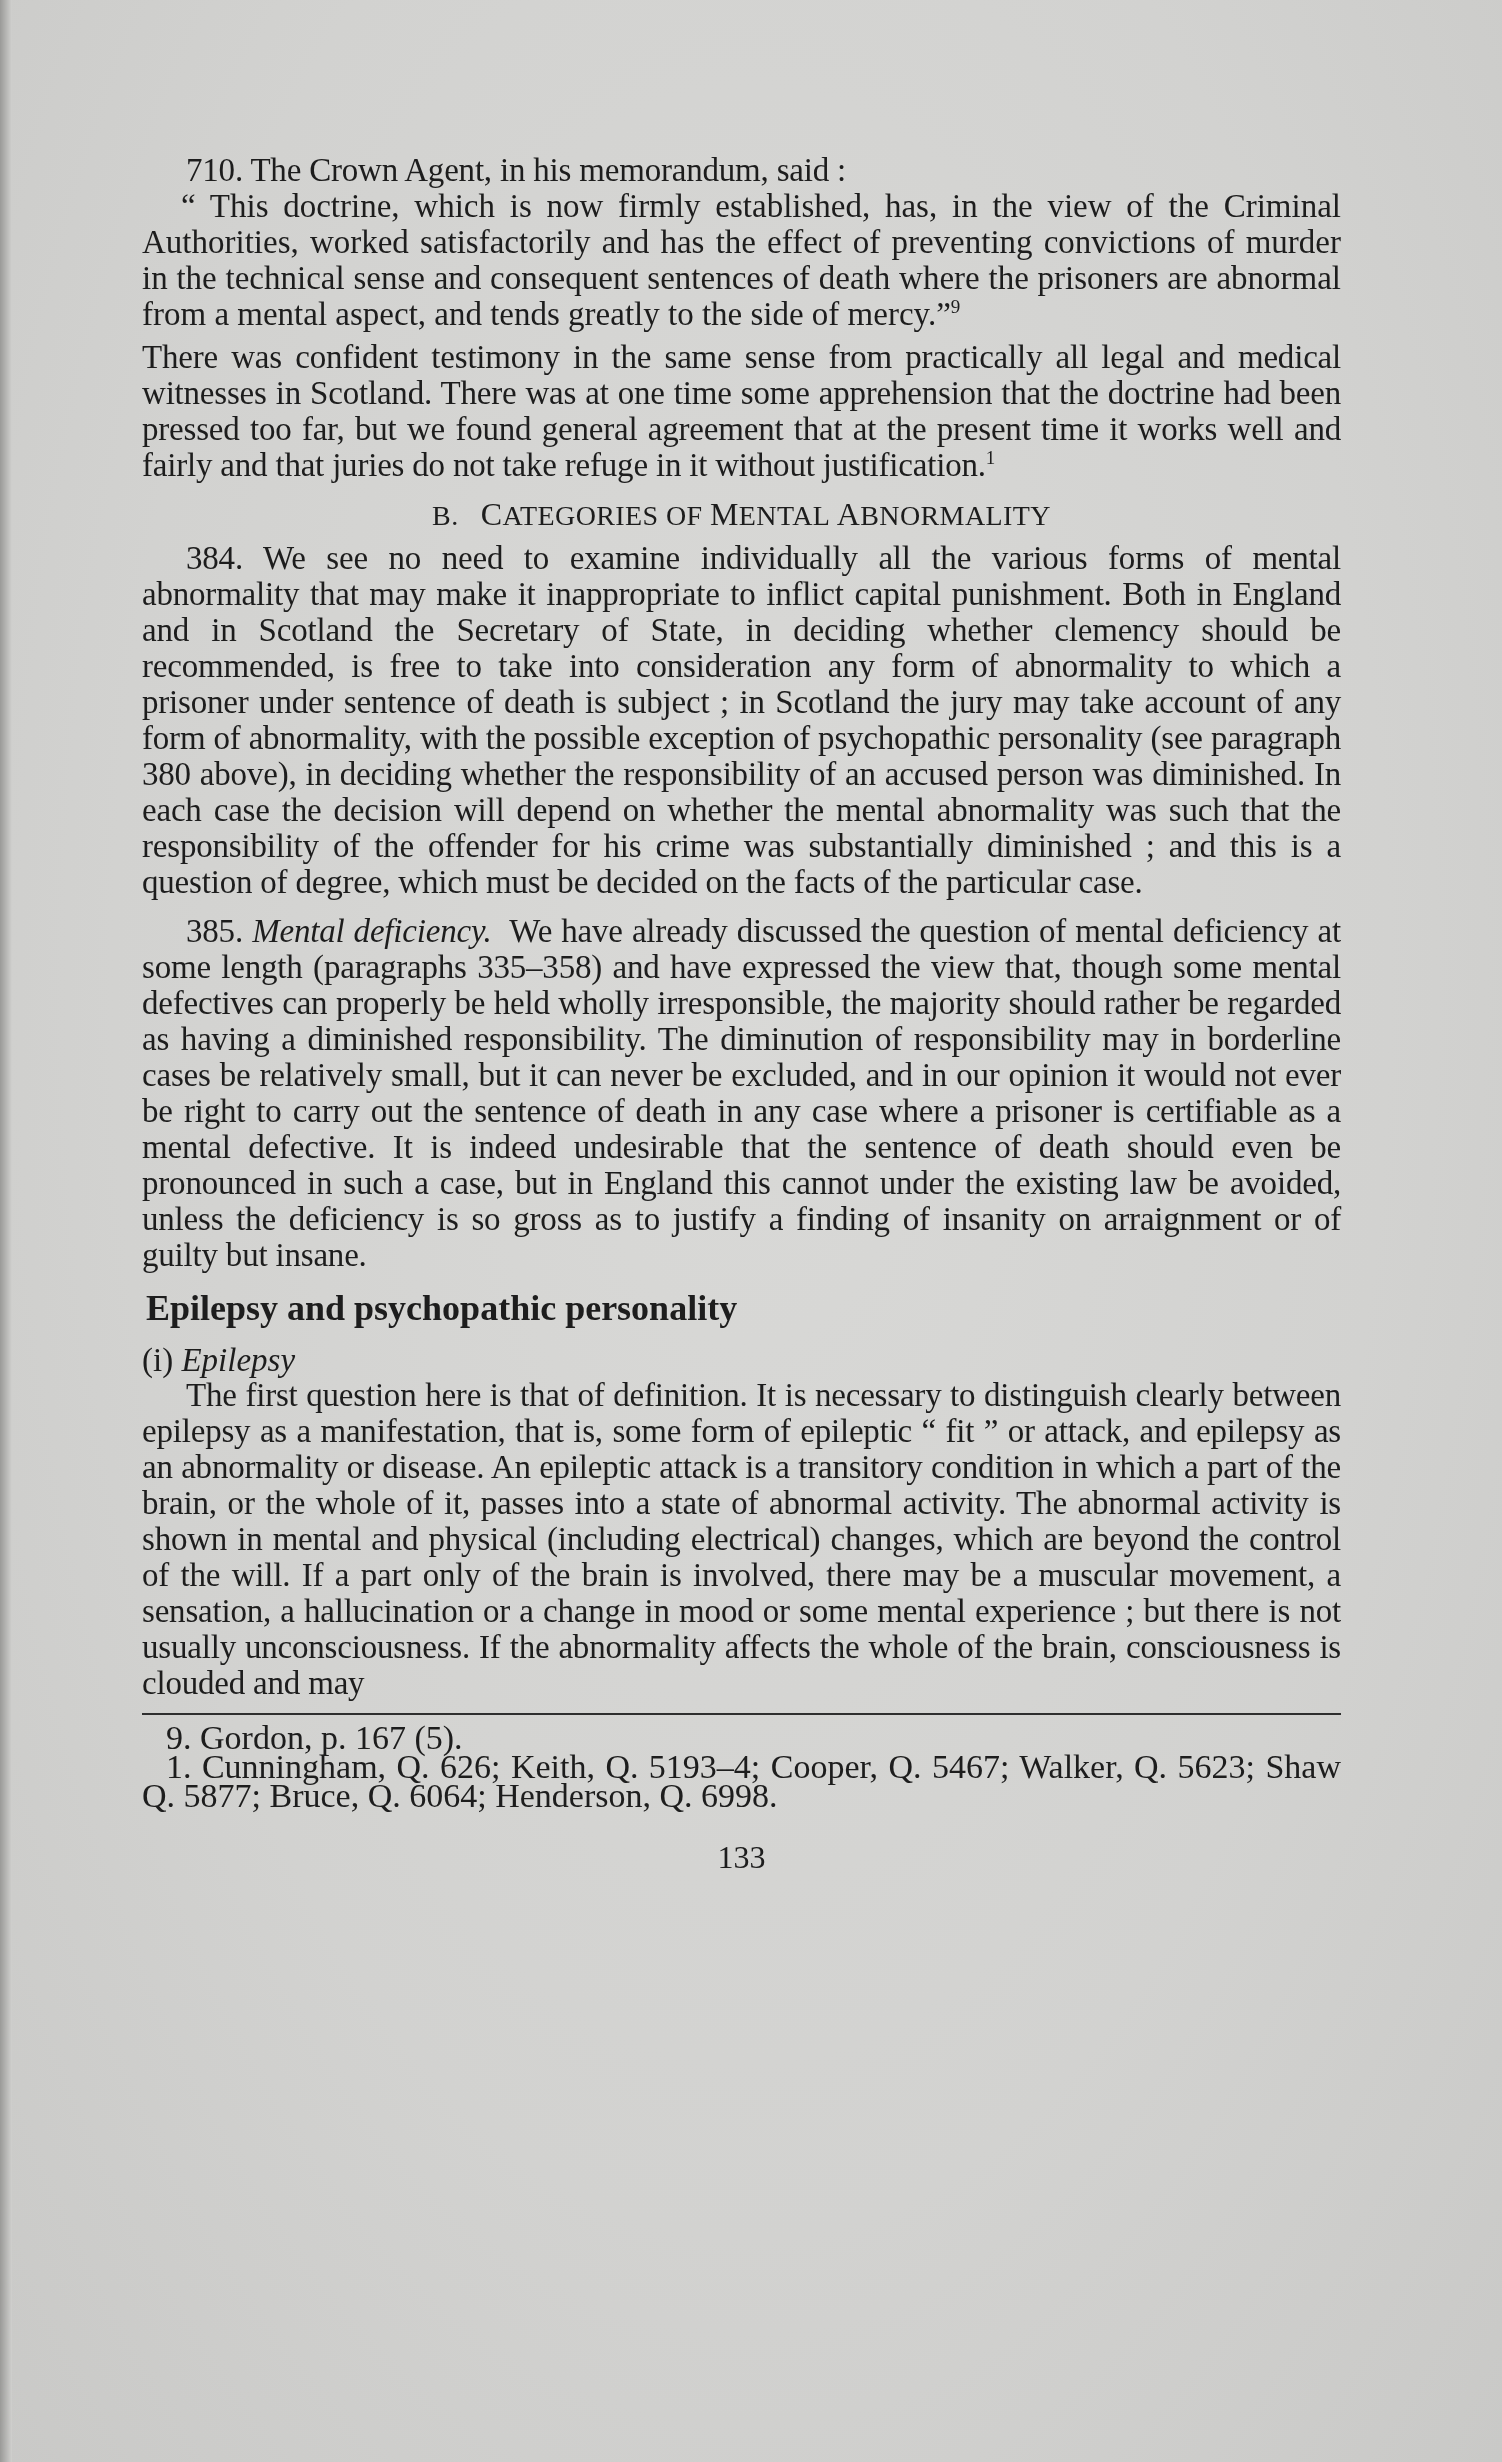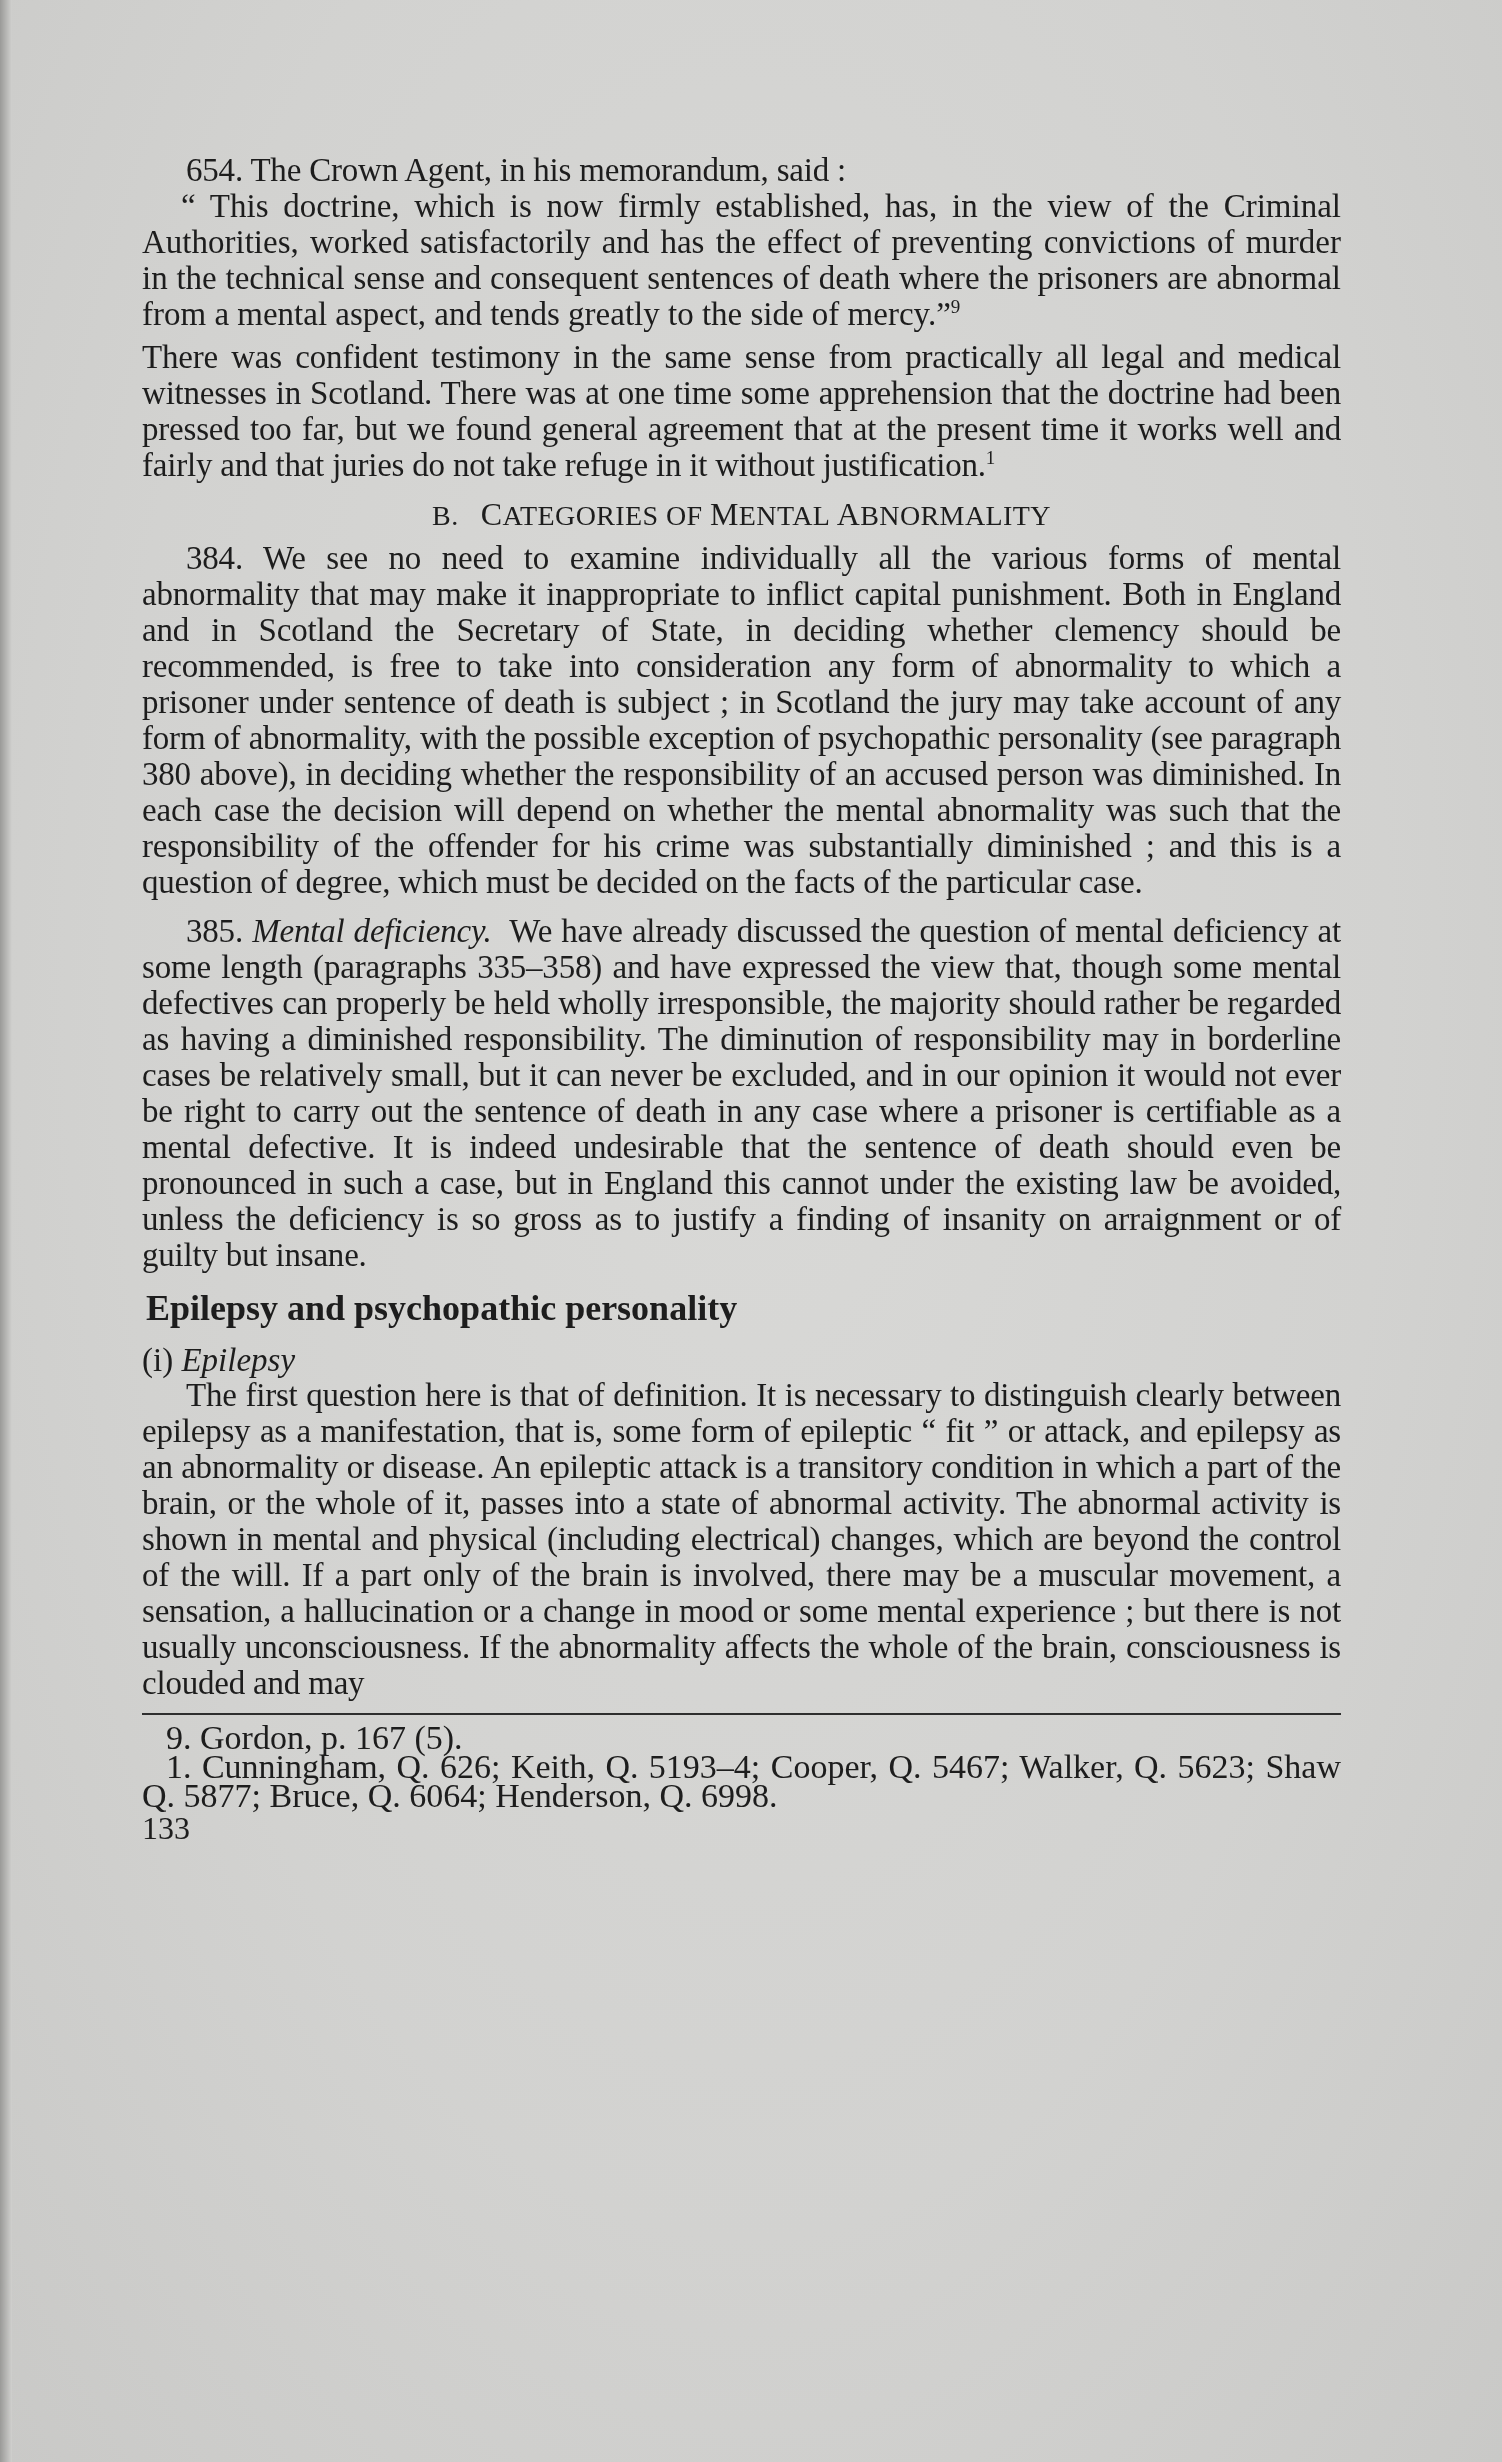--- a/index.html
+++ b/index.html
@@ -72,32 +72,33 @@
       width: 100%;
     }
     .footnote {
       font-size: 34px;
       line-height: 29px;
       margin: 0;
       text-align: justify;
     }
     .footnote.indent { text-indent: 24px; }
     .page-number {
-      text-align: left;
+      text-align: center;
       font-size: 32px;
+      margin-top: 29px;
     }
   </style>
 </head>
 <body>
 
 <div class="left-edge"></div>
 
 <div class="page">
 
-  <p class="para indent">654. The Crown Agent, in his memorandum, said :</p>
+  <p class="para indent">710. The Crown Agent, in his memorandum, said :</p>
 
   <p class="quote"><span>“ This doctrine, which is now firmly established, has, in the view of the Criminal Authorities, worked satisfactorily and has the effect of preventing convictions of murder in the technical sense and consequent sentences of death where the prisoners are abnormal from a mental aspect, and tends greatly to the side of mercy.”</span><sup>9</sup></p>
 
   <div class="gap-s"></div>
 
   <p class="para"><span>There was confident testimony in the same sense from practically all legal and medical witnesses in Scotland. There was at one time some apprehension that the doctrine had been pressed too far, but we found general agreement that at the present time it works well and fairly and that juries do not take refuge in it without justification.</span><sup>1</sup></p>
 
   <div class="section-heading">
     <span>B.</span>&nbsp;&nbsp;
     <span class="sc-big">C</span><span>ATEGORIES OF </span><span class="sc-big">M</span><span>ENTAL </span><span class="sc-big">A</span><span>BNORMALITY</span>

